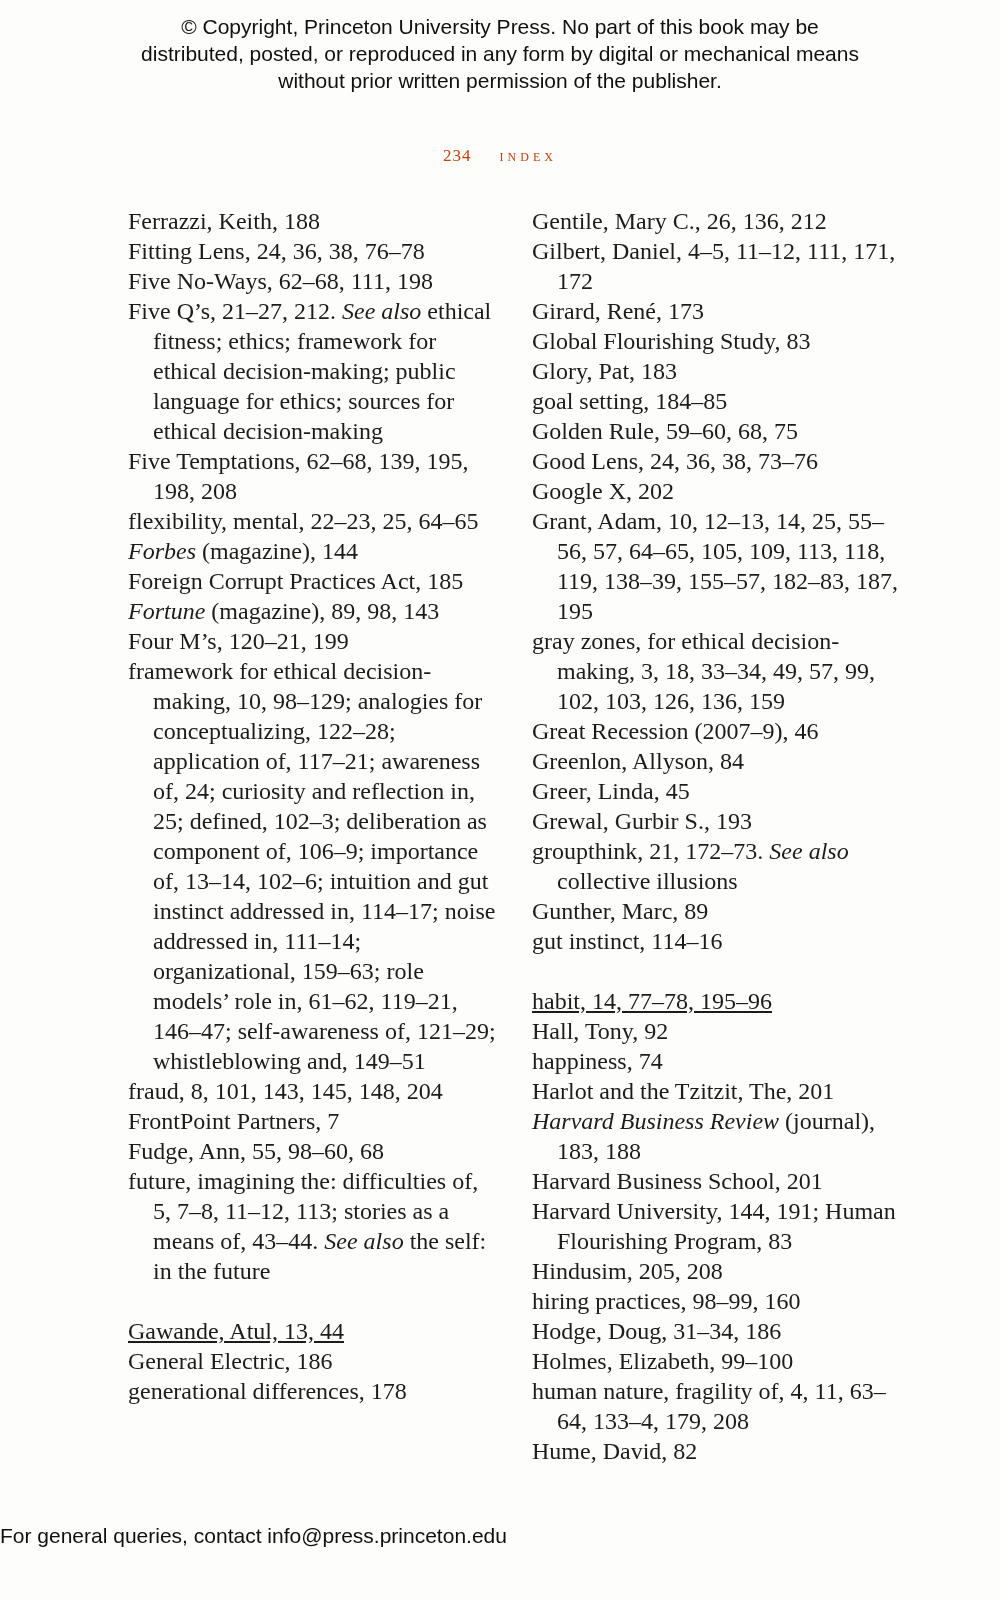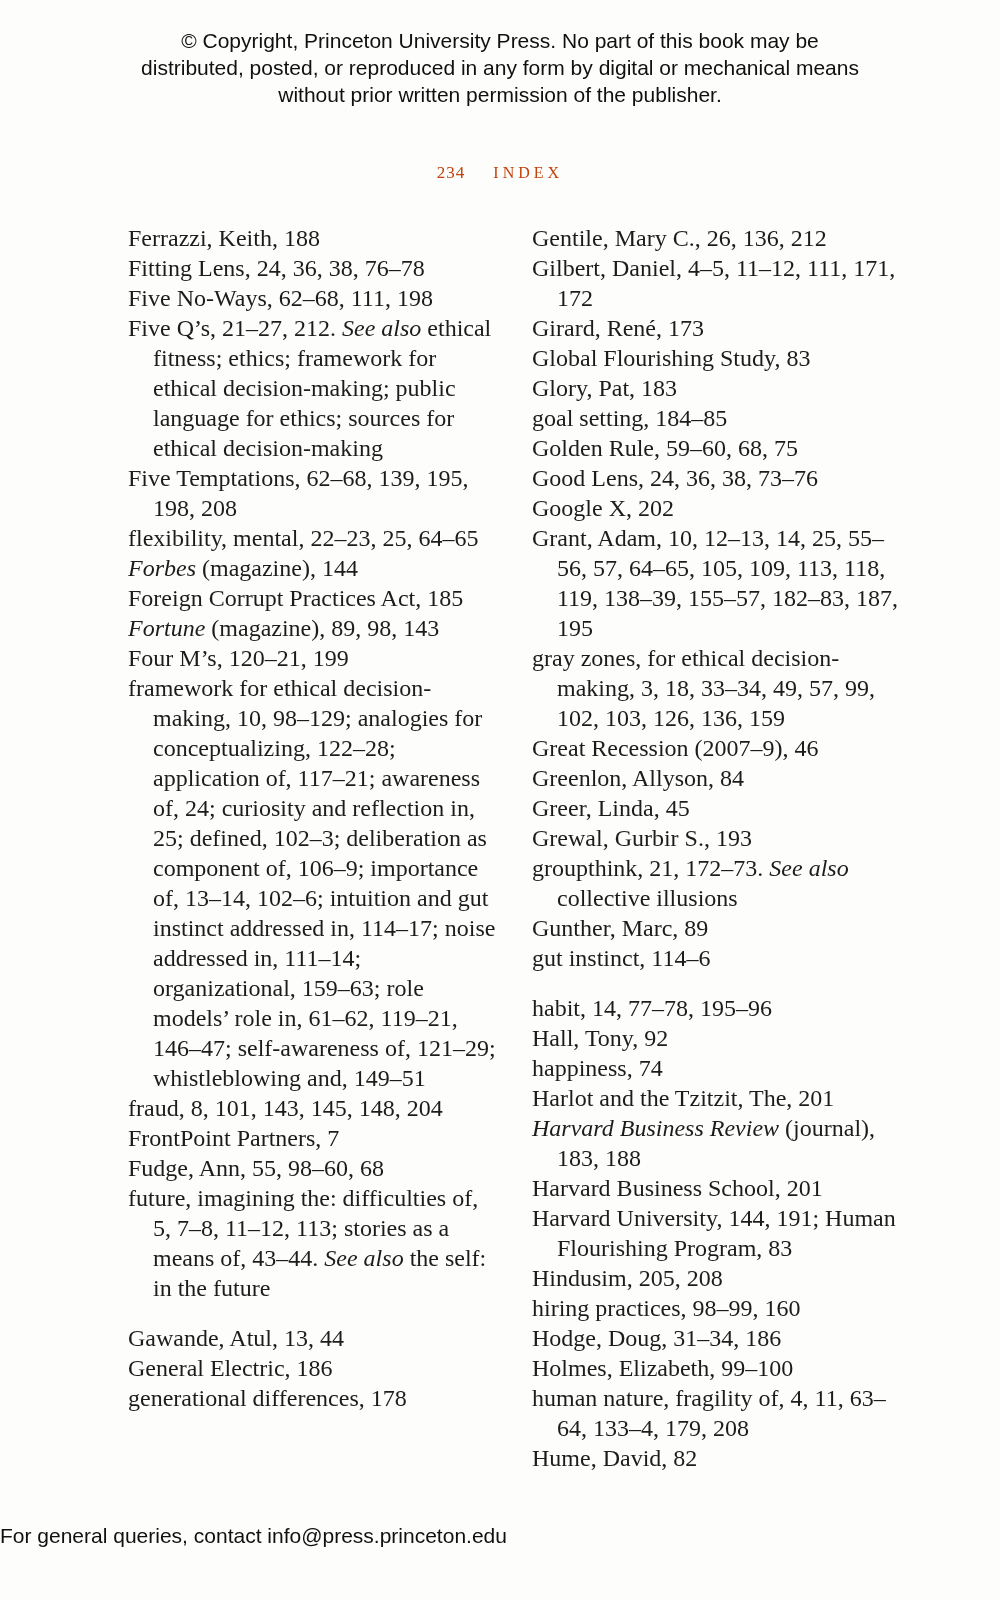--- a/index.html
+++ b/index.html
@@ -12,51 +12,51 @@
   .page {
     position: relative;
     width: 1000px;
     height: 1600px;
     background: #fdfdfc;
     overflow: hidden;
   }
   .copyright {
     padding-top: 13px;
     width: 724px;
-    margin: 14px auto;
+    margin: 0 auto;
     text-align: center;
     font-family: "Liberation Sans", sans-serif;
     font-size: 21px;
     line-height: 27px;
     color: #101010;
   }
   .running-head {
     margin-top: 24px;
     display: flex;
     justify-content: center;
     align-items: baseline;
     gap: 28px;
     font-size: 17px;
     color: #c2410c;
   }
   .running-head .pagenum { letter-spacing: 1px; }
-  .running-head .head-title { letter-spacing: 4px; font-size: 16px; margin-top: 32px; }
+  .running-head .head-title { letter-spacing: 4px; font-size: 12px; margin-top: 32px; }
   .columns {
     display: flex;
     gap: 36px;
     margin: 40px 100px 0 128px;
     font-size: 24px;
     line-height: 30px;
   }
   .col { flex: 1; min-width: 0; }
   .index-entry {
     padding-left: 25px;
     text-indent: -25px;
   }
-  .index-entry.spacer { margin-top: 20px; }
+  .index-entry.spacer { margin-top: 30px; text-decoration: underline; }
   .italic { font-style: italic; }
   .footer {
     position: absolute;
     left: 0;
     right: 0;
     bottom: 52px;
     font-family: "Liberation Sans", sans-serif;
     font-size: 21px;
     color: #101010;
   }
@@ -105,21 +105,21 @@
         <p class="index-entry"><span>Good Lens, 24, 36, 38, 73–76</span></p>
         <p class="index-entry"><span>Google X, 202</span></p>
         <p class="index-entry"><span>Grant, Adam, 10, 12–13, 14, 25, 55–56, 57, 64–65, 105, 109, 113, 118, 119, 138–39, 155–57, 182–83, 187, 195</span></p>
         <p class="index-entry"><span>gray zones, for ethical decision-making, 3, 18, 33–34, 49, 57, 99, 102, 103, 126, 136, 159</span></p>
         <p class="index-entry"><span>Great Recession (2007–9), 46</span></p>
         <p class="index-entry"><span>Greenlon, Allyson, 84</span></p>
         <p class="index-entry"><span>Greer, Linda, 45</span></p>
         <p class="index-entry"><span>Grewal, Gurbir S., 193</span></p>
         <p class="index-entry"><span>groupthink, 21, 172–73. </span><span class="italic">See also</span><span> collective illusions</span></p>
         <p class="index-entry"><span>Gunther, Marc, 89</span></p>
-        <p class="index-entry"><span>gut instinct, 114–6</span></p>
+        <p class="index-entry"><span>gut instinct, 114–16</span></p>
         <p class="index-entry spacer"><span>habit, 14, 77–78, 195–96</span></p>
         <p class="index-entry"><span>Hall, Tony, 92</span></p>
         <p class="index-entry"><span>happiness, 74</span></p>
         <p class="index-entry"><span>Harlot and the Tzitzit, The, 201</span></p>
         <p class="index-entry"><span class="italic">Harvard Business Review</span><span> (journal), 183, 188</span></p>
         <p class="index-entry"><span>Harvard Business School, 201</span></p>
         <p class="index-entry"><span>Harvard University, 144, 191; Human Flourishing Program, 83</span></p>
         <p class="index-entry"><span>Hindusim, 205, 208</span></p>
         <p class="index-entry"><span>hiring practices, 98–99, 160</span></p>
         <p class="index-entry"><span>Hodge, Doug, 31–34, 186</span></p>

